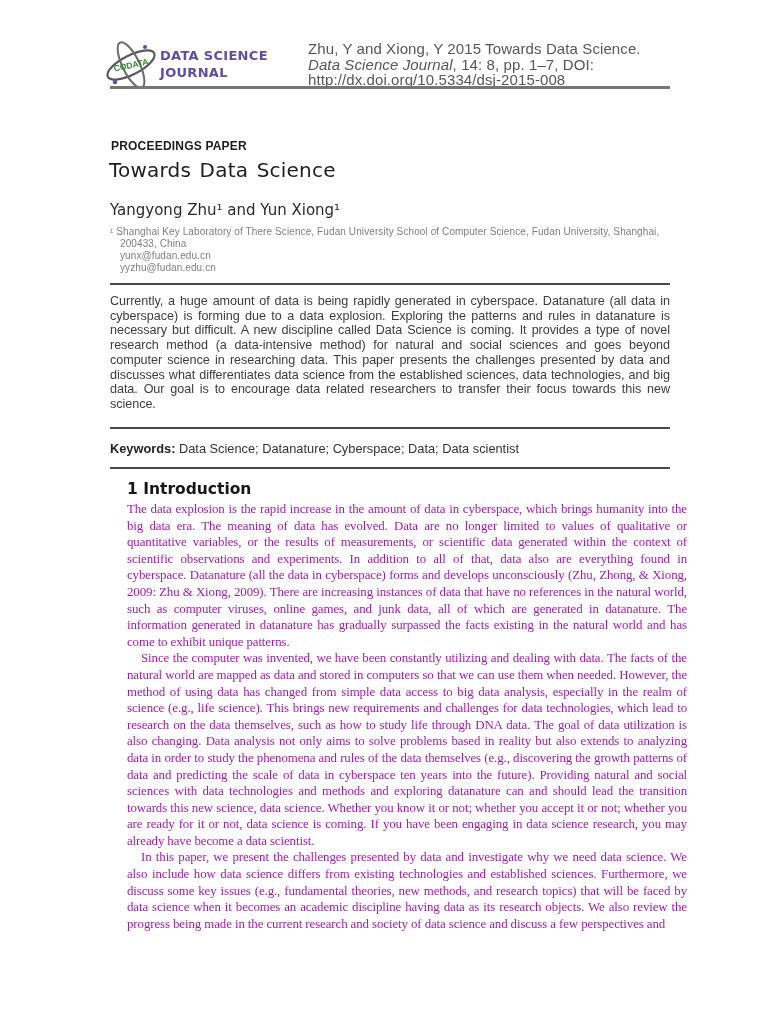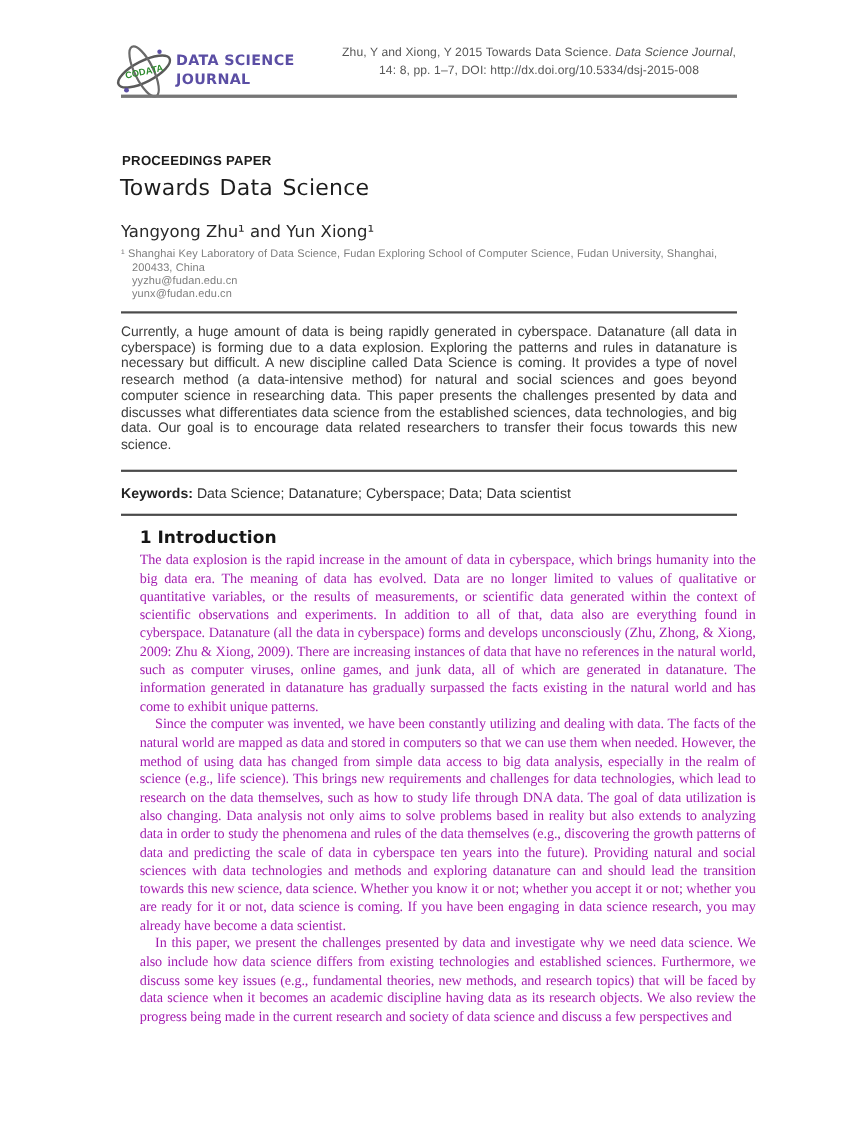--- a/index.html
+++ b/index.html
@@ -13,23 +13,22 @@
   
   .logo-icon{position:absolute;left:102px;top:36px;width:58px;height:58px;}
   .wordmark{
     position:absolute;left:160px;top:47px;
     font-family:"DejaVu Sans", sans-serif;
     font-weight:bold;font-size:13px;line-height:17px;
     letter-spacing:.3px;
   }
   .citation{
     position:absolute;left:308px;top:41px;width:364px;
-    font-size:11px;line-height:15.5px;color:#565656;
+    font-size:15px;line-height:15.5px;color:#565656;
     letter-spacing:.1px;
-    text-align:center;
   }
   .citation .ital{font-style:italic;}
   .rule{position:absolute;left:110px;width:560px;background:#4a4a4a;}
   .rule-header{top:86px;height:3px;background:#767676;}
   .rule-authors{top:283px;height:2px;}
   .rule-kw-top{top:427px;height:2px;}
   .rule-kw-bottom{top:467px;height:2px;}
   
   .kicker{
     position:absolute;left:111px;top:139px;
@@ -100,23 +99,23 @@
     <span>Zhu, Y and Xiong, Y 2015 Towards Data Science. </span><span class="ital">Data Science Journal</span><span>, 14: 8, pp. 1–7, DOI: http://dx.doi.org/10.5334/dsj-2015-008</span>
   </div>
 
   <div class="rule rule-header"></div>
 
   <div class="kicker">PROCEEDINGS PAPER</div>
   <div class="title">Towards Data Science</div>
   <div class="authors">Yangyong Zhu¹ and Yun Xiong¹</div>
 
   <div class="affil-block">
-    <div class="affiliation">¹ Shanghai Key Laboratory of Data Science, Fudan Exploring School of Computer Science, Fudan University, Shanghai, 200433, China</div>
+    <div class="affiliation">¹ Shanghai Key Laboratory of There Science, Fudan University School of Computer Science, Fudan University, Shanghai, 200433, China</div>
+    <div class="email">yunx@fudan.edu.cn</div>
     <div class="email">yyzhu@fudan.edu.cn</div>
-    <div class="email">yunx@fudan.edu.cn</div>
   </div>
 
   <div class="rule rule-authors"></div>
 
   <div class="abstract">Currently, a huge amount of data is being rapidly generated in cyberspace. Datanature (all data in cyberspace) is forming due to a data explosion. Exploring the patterns and rules in datanature is necessary but difficult. A new discipline called Data Science is coming. It provides a type of novel research method (a data-intensive method) for natural and social sciences and goes beyond computer science in researching data. This paper presents the challenges presented by data and discusses what differentiates data science from the established sciences, data technologies, and big data. Our goal is to encourage data related researchers to transfer their focus towards this new science.</div>
 
   <div class="rule rule-kw-top"></div>
 
   <div class="keywords">
     <b>Keywords:</b><span> Data Science; Datanature; Cyberspace; Data; Data scientist</span>

